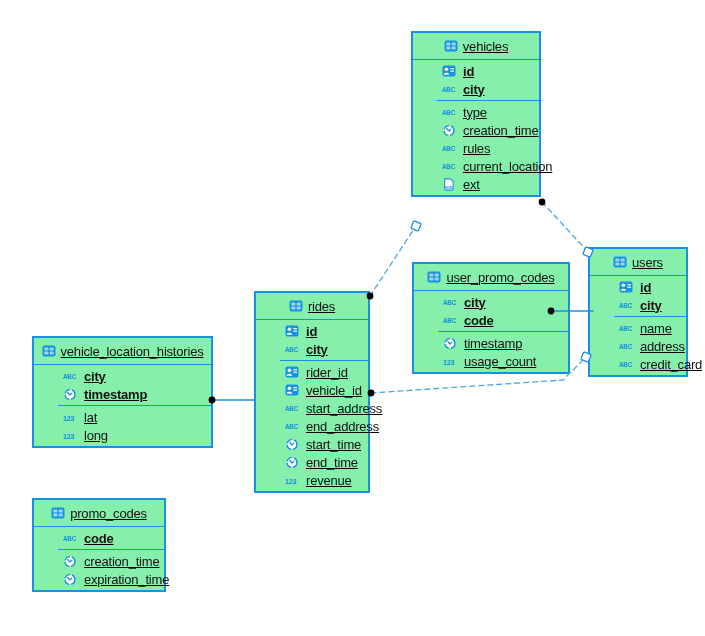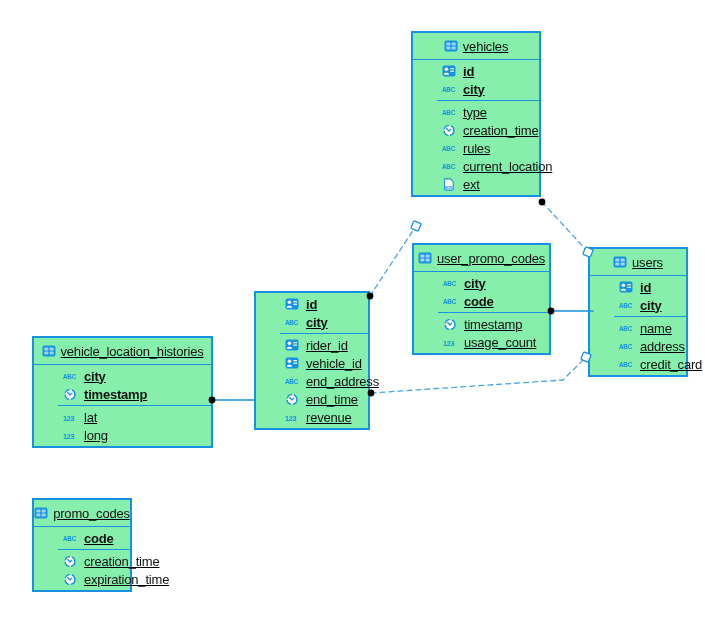--- a/index.html
+++ b/index.html
@@ -126,21 +126,21 @@
             <span class="ticon">
               <svg width="13" height="13" viewBox="0 0 13 13">
                 <path d="M2.6 0.9 h5.8 l2.8 2.8 v7 a1.4 1.4 0 0 1 -1.4 1.4 h-5.8 a1.4 1.4 0 0 1 -1.4 -1.4 v-8.4 a1.4 1.4 0 0 1 0 -1.4 z" fill="#fff" stroke="#1791e0" stroke-width="1.1"></path>
                 <text x="1.8" y="10.6" font-size="3.4" font-weight="bold" fill="#1791e0" font-family="Liberation Sans, sans-serif">JSON</text>
               </svg>
             </span>
             <span>ext</span>
           </div>
         </div>
       </div>
-      <div class="erd-table" style="left: 412px; top: 243px; width: 139px;">
+      <div class="erd-table" style="left: 412px; top: 262px; width: 158px;">
         <div class="thead">
           <span class="ticon" style="width: 14px; min-width: 14px;">
             <svg width="14" height="12" viewBox="0 0 14 12">
               <rect x="0.5" y="0.5" width="13" height="11" rx="2" fill="#1791e0"></rect>
               <rect x="2.3" y="2.6" width="4.1" height="2.9" rx="0.5" fill="#9ed4f2"></rect>
               <rect x="7.6" y="2.6" width="4.1" height="2.9" rx="0.5" fill="#9ed4f2"></rect>
               <rect x="2.3" y="6.5" width="4.1" height="2.9" rx="0.5" fill="#9ed4f2"></rect>
               <rect x="7.6" y="6.5" width="4.1" height="2.9" rx="0.5" fill="#9ed4f2"></rect>
             </svg>
           </span>
@@ -240,20 +240,32 @@
             <span class="ticon">
               <svg width="16" height="12" viewBox="0 0 16 12">
                 <text x="0" y="9" font-size="6.4" font-weight="bold" letter-spacing="-0.3" fill="#1791e0" font-family="Liberation Sans, sans-serif">ABC</text>
               </svg>
             </span>
             <span>credit_card</span>
           </div>
         </div>
       </div>
       <div class="erd-table" style="left: 254px; top: 291px; width: 116px;">
+        <div class="thead">
+          <span class="ticon" style="width: 14px; min-width: 14px;">
+            <svg width="14" height="12" viewBox="0 0 14 12">
+              <rect x="0.5" y="0.5" width="13" height="11" rx="2" fill="#1791e0"></rect>
+              <rect x="2.3" y="2.6" width="4.1" height="2.9" rx="0.5" fill="#9ed4f2"></rect>
+              <rect x="7.6" y="2.6" width="4.1" height="2.9" rx="0.5" fill="#9ed4f2"></rect>
+              <rect x="2.3" y="6.5" width="4.1" height="2.9" rx="0.5" fill="#9ed4f2"></rect>
+              <rect x="7.6" y="6.5" width="4.1" height="2.9" rx="0.5" fill="#9ed4f2"></rect>
+            </svg>
+          </span>
+          <span>rides</span>
+        </div>
         <div class="section pk">
           <div class="frow pk">
             <span class="ticon">
               <svg width="14" height="12" viewBox="0 0 14 12">
                 <rect x="0.5" y="0.5" width="13" height="11" rx="2" fill="#1791e0"></rect>
                 <circle cx="4.4" cy="4.3" r="1.8" fill="#fff"></circle>
                 <path d="M1.7 9.7 C1.7 7.2 7.1 7.2 7.1 9.7 Z" fill="#fff"></path>
                 <rect x="8.3" y="3.1" width="3.7" height="1.2" fill="#fff"></rect>
                 <rect x="8.3" y="5.6" width="3.7" height="1.2" fill="#fff"></rect>
               </svg>
@@ -293,29 +305,46 @@
               </svg>
             </span>
             <span>vehicle_id</span>
           </div>
           <div class="frow">
             <span class="ticon">
               <svg width="16" height="12" viewBox="0 0 16 12">
                 <text x="0" y="9" font-size="6.4" font-weight="bold" letter-spacing="-0.3" fill="#1791e0" font-family="Liberation Sans, sans-serif">ABC</text>
               </svg>
             </span>
+            <span>start_address</span>
+          </div>
+          <div class="frow">
+            <span class="ticon">
+              <svg width="16" height="12" viewBox="0 0 16 12">
+                <text x="0" y="9" font-size="6.4" font-weight="bold" letter-spacing="-0.3" fill="#1791e0" font-family="Liberation Sans, sans-serif">ABC</text>
+              </svg>
+            </span>
             <span>end_address</span>
           </div>
           <div class="frow">
             <span class="ticon">
               <svg width="14" height="13" viewBox="0 0 14 13">
                 <circle cx="7" cy="6.5" r="4.9" fill="#fff" stroke="#1791e0" stroke-width="1.4" stroke-dasharray="6.5 1.6"></circle>
                 <path d="M7 7 L4.7 4.5 M7 7 L8.8 5.1" stroke="#1791e0" stroke-width="1.3" fill="none" stroke-linecap="round"></path>
               </svg>
             </span>
+            <span>start_time</span>
+          </div>
+          <div class="frow">
+            <span class="ticon">
+              <svg width="14" height="13" viewBox="0 0 14 13">
+                <circle cx="7" cy="6.5" r="4.9" fill="#fff" stroke="#1791e0" stroke-width="1.4" stroke-dasharray="6.5 1.6"></circle>
+                <path d="M7 7 L4.7 4.5 M7 7 L8.8 5.1" stroke="#1791e0" stroke-width="1.3" fill="none" stroke-linecap="round"></path>
+              </svg>
+            </span>
             <span>end_time</span>
           </div>
           <div class="frow">
             <span class="ticon">
               <svg width="16" height="12" viewBox="0 0 16 12">
                 <text x="0" y="9.5" font-size="7.4" font-weight="bold" letter-spacing="-0.3" fill="#1791e0" font-family="Liberation Sans, sans-serif">123</text>
               </svg>
             </span>
             <span>revenue</span>
           </div>
@@ -365,21 +394,21 @@
           <div class="frow">
             <span class="ticon">
               <svg width="16" height="12" viewBox="0 0 16 12">
                 <text x="0" y="9.5" font-size="7.4" font-weight="bold" letter-spacing="-0.3" fill="#1791e0" font-family="Liberation Sans, sans-serif">123</text>
               </svg>
             </span>
             <span>long</span>
           </div>
         </div>
       </div>
-      <div class="erd-table" style="left: 32px; top: 498px; width: 100px;">
+      <div class="erd-table" style="left: 32px; top: 498px; width: 134px;">
         <div class="thead">
           <span class="ticon" style="width: 14px; min-width: 14px;">
             <svg width="14" height="12" viewBox="0 0 14 12">
               <rect x="0.5" y="0.5" width="13" height="11" rx="2" fill="#1791e0"></rect>
               <rect x="2.3" y="2.6" width="4.1" height="2.9" rx="0.5" fill="#9ed4f2"></rect>
               <rect x="7.6" y="2.6" width="4.1" height="2.9" rx="0.5" fill="#9ed4f2"></rect>
               <rect x="2.3" y="6.5" width="4.1" height="2.9" rx="0.5" fill="#9ed4f2"></rect>
               <rect x="7.6" y="6.5" width="4.1" height="2.9" rx="0.5" fill="#9ed4f2"></rect>
             </svg>
           </span>

